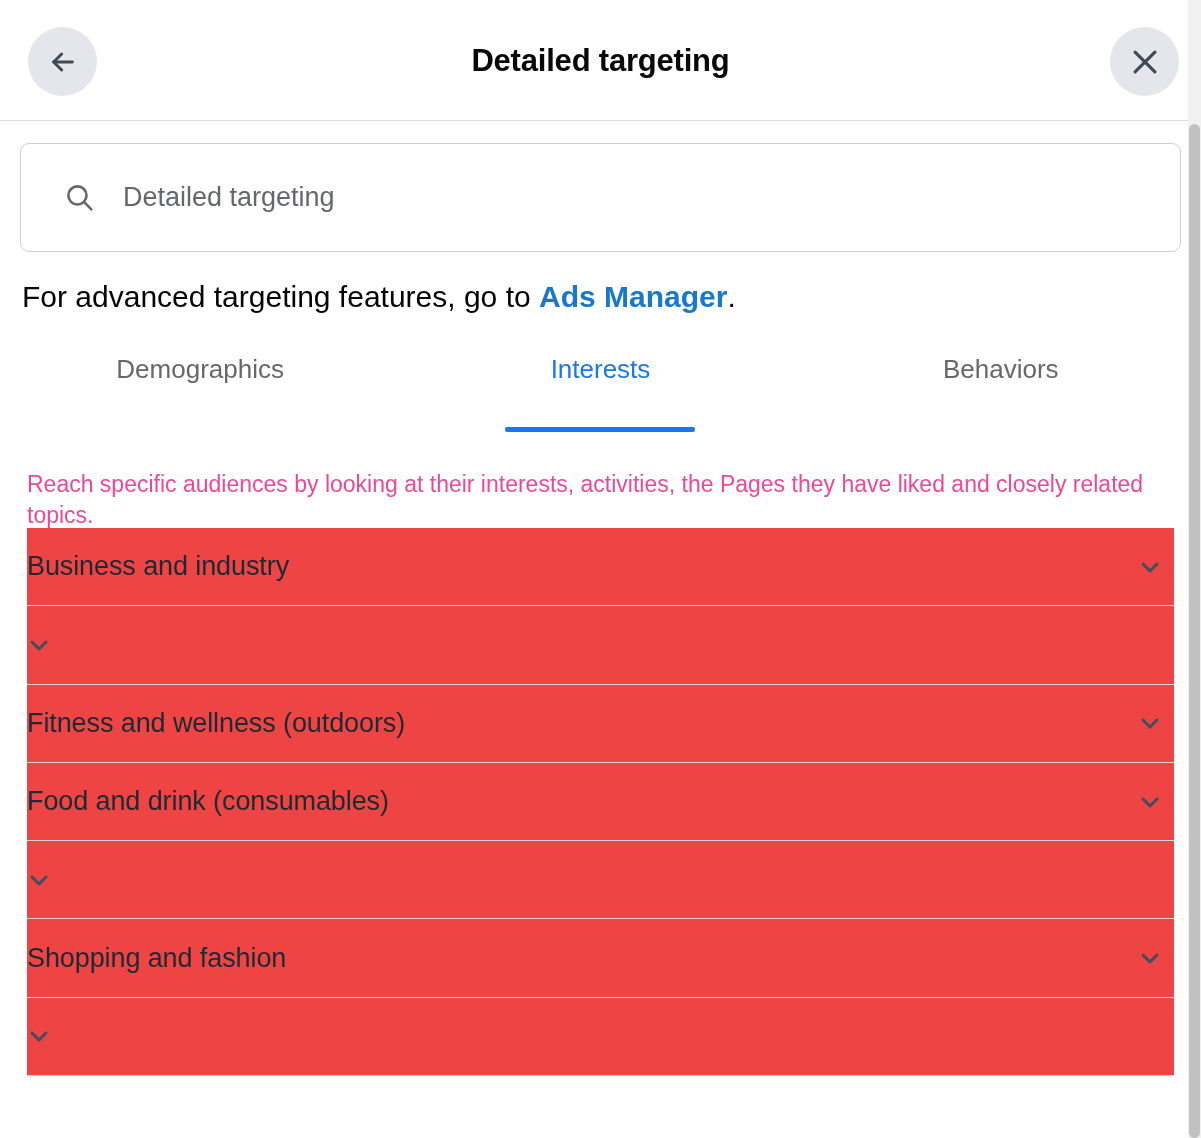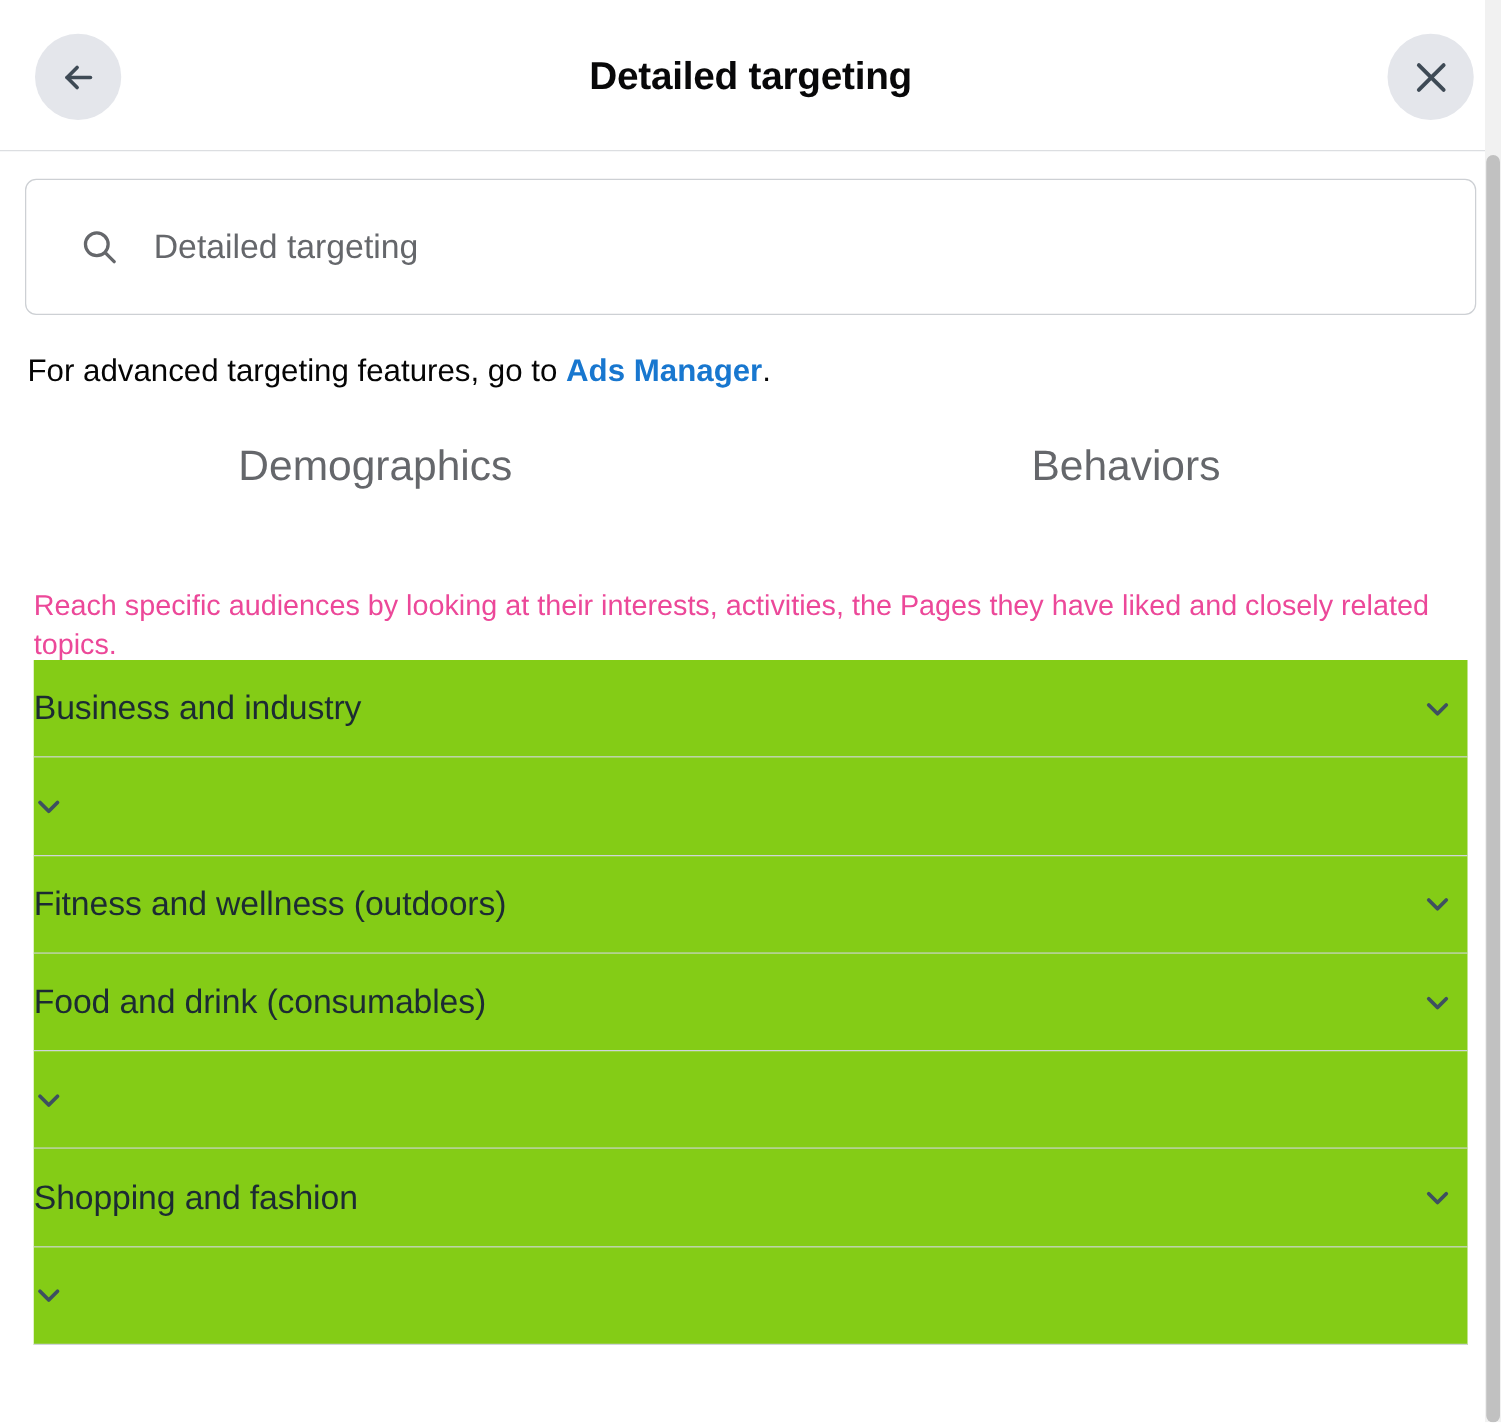--- a/index.html
+++ b/index.html
@@ -92,21 +92,21 @@
     margin-left: 8px;
     height: 40px;
   }
   .search-input::placeholder { color: #65676b; opacity: 1; }
 
   
   .note {
     position: absolute;
     left: 22px;
     top: 281px;
-    font-size: 25px;
+    font-size: 30px;
     color: #050505;
     line-height: 32px;
     white-space: nowrap;
   }
   .note .link {
     color: #1877cf;
     font-weight: 700;
     text-decoration: none;
     cursor: pointer;
   }
@@ -126,21 +126,21 @@
     display: flex;
     flex-direction: column;
     align-items: center;
     justify-content: flex-start;
     cursor: pointer;
     position: relative;
     padding-top: 10px;
   }
 
   .tab-label {
-    font-size: 34px;
+    font-size: 26px;
     color: #65676b;
     line-height: 1;
     padding-bottom: 4px;
   }
 
   .tab.active .tab-label { color: #1877f2; }
 
   .tab-underline {
     position: absolute;
     bottom: 0;
@@ -174,21 +174,21 @@
 
   .list-row {
     position: relative;
     height: 78.3px;
     margin: 0 27px;
     display: flex;
     align-items: center;
     justify-content: space-between;
     border-bottom: 1px solid #ced4da;
     cursor: pointer;
-    background: #84cc16;
+    background: #ef4444;
   }
 
   .row-label {
     font-size: 27px;
     color: #1c2b33;
     line-height: 1;
     letter-spacing: -0.1px;
   }
 
   .chevron {
@@ -258,20 +258,24 @@
 
   <div class="note"><span>For advanced targeting features, go to </span><a class="link" href="#">Ads Manager</a><span>.</span></div>
 
   <div class="tabs">
 
     <div class="tab">
       <span class="tab-label">Demographics</span>
       <span class="tab-underline"></span>
     </div>
 
+    <div class="tab active">
+      <span class="tab-label">Interests</span>
+      <span class="tab-underline"></span>
+    </div>
 
     <div class="tab">
       <span class="tab-label">Behaviors</span>
       <span class="tab-underline"></span>
     </div>
 
   </div>
 
   <div class="description">Reach specific audiences by looking at their interests, activities, the Pages they have liked and closely related topics.</div>
 

